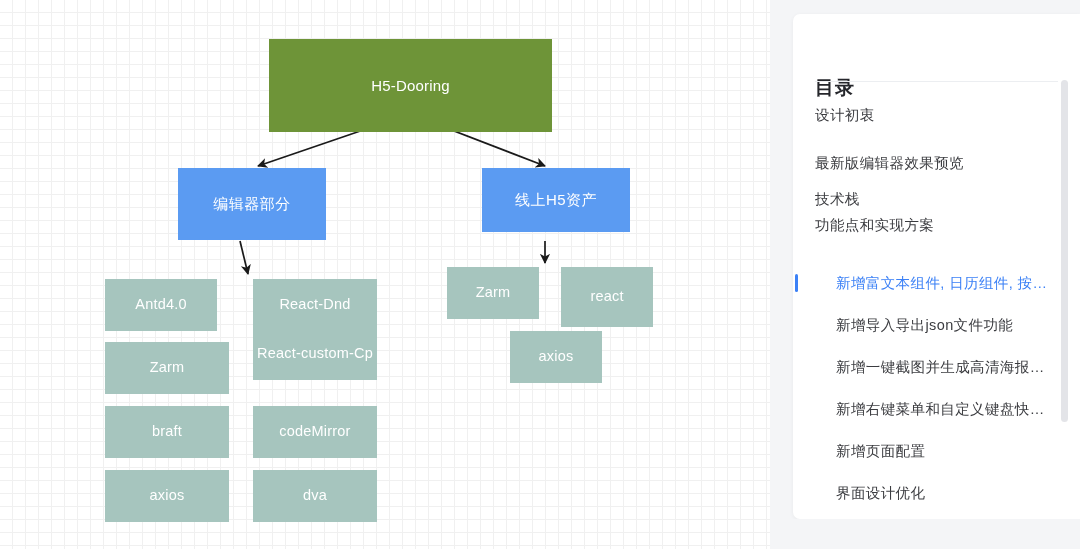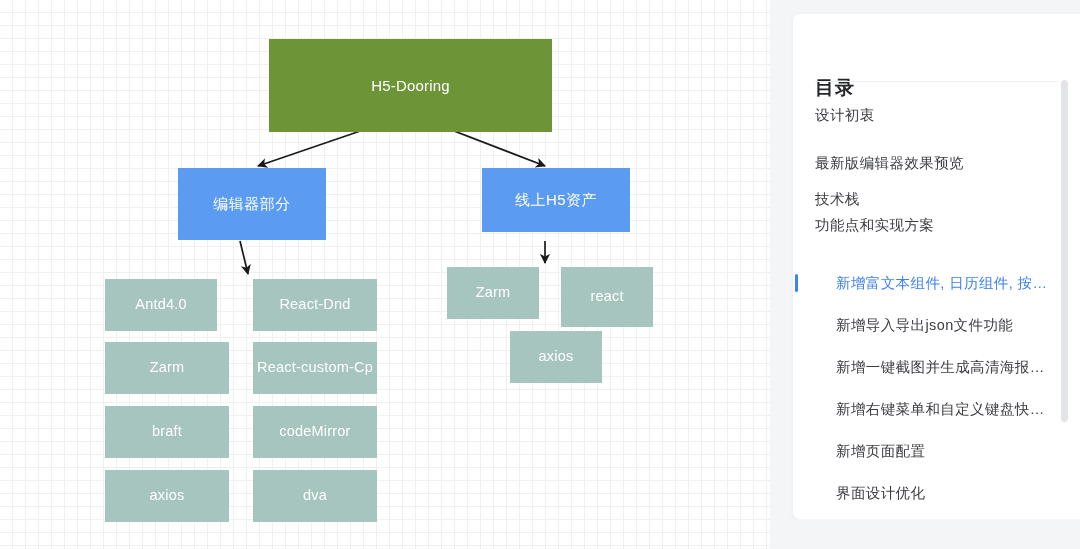--- a/index.html
+++ b/index.html
@@ -212,21 +212,21 @@
         </div>
         <div class="node leaf" style="left: 105px; top: 279px; width: 112px; height: 52px;">
           <span>Antd4.0</span>
         </div>
         <div class="node leaf" style="left: 253px; top: 279px; width: 124px; height: 52px;">
           <span>React-Dnd</span>
         </div>
         <div class="node leaf" style="left: 105px; top: 342px; width: 124px; height: 52px;">
           <span>Zarm</span>
         </div>
-        <div class="node leaf" style="left: 253px; top: 342px; width: 124px; height: 52px;">
+        <div class="node leaf" style="left: 253px; top: 328px; width: 124px; height: 52px;">
           <span>React-custom-Cp</span>
         </div>
         <div class="node leaf" style="left: 105px; top: 406px; width: 124px; height: 52px;">
           <span>braft</span>
         </div>
         <div class="node leaf" style="left: 253px; top: 406px; width: 124px; height: 52px;">
           <span>codeMirror</span>
         </div>
         <div class="node leaf" style="left: 105px; top: 470px; width: 124px; height: 52px;">
           <span>axios</span>

